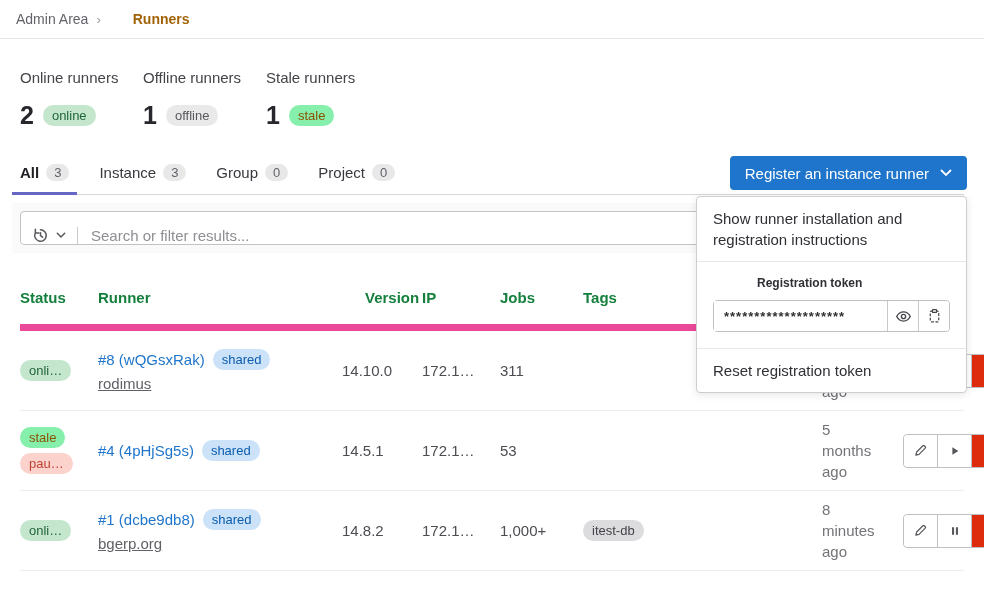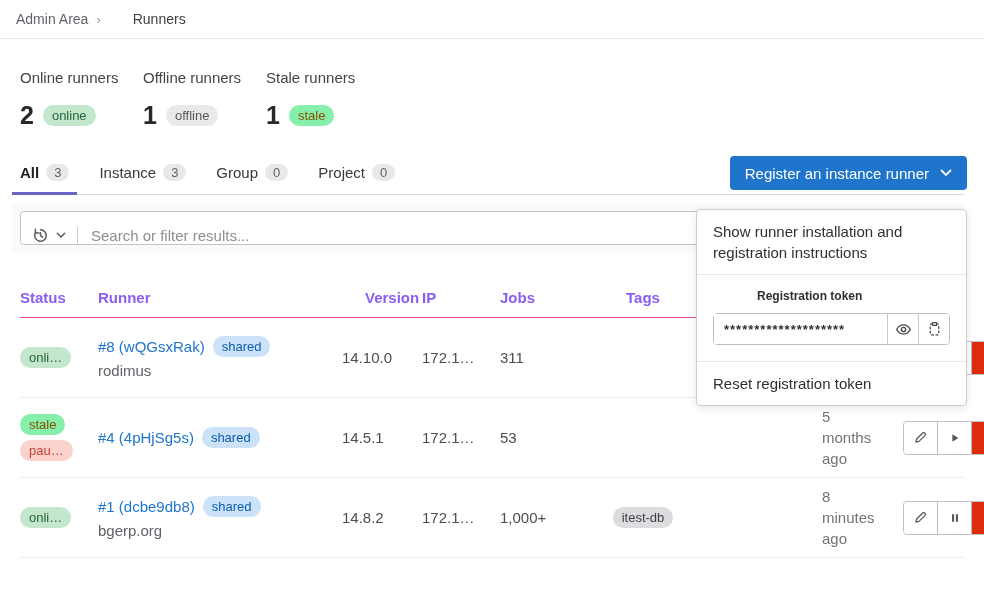--- a/index.html
+++ b/index.html
@@ -4,21 +4,21 @@
 <style>
   * { box-sizing: border-box; margin: 0; padding: 0; }
   html,body { width: 984px; height: 590px; }
   body {
     position: relative; overflow: hidden; background: #fff;
     color: #303030; font-family: "Liberation Sans", sans-serif;
   }
   
   .breadcrumb { padding: 11px 16px 11px 16px; border-bottom: 1px solid #e7e7e7; font-size: 14px; display: flex; align-items: center; gap: 8px; }
   .crumb { color: #62626a; text-decoration: none; }
-  .crumb.current { color: #404040; font-weight: 400; padding-left: 24px; }
+  .crumb.current { color: #a16207; font-weight: 700; padding-left: 24px; }
   .crumb-sep { color: #9b9b9f; font-size: 13px; }
 
   
   .stats { display: flex; margin: 30px 20px 0 20px; }
   .stat { width: 123px; }
   .stat-label { font-size: 15px; color: #434349; margin-bottom: 16px; }
   .stat-value-row { display: flex; align-items: center; gap: 9px; }
   .stat-value { font-size: 25px; font-weight: 700; color: #28272d; line-height: 26px; }
 
   
@@ -41,45 +41,45 @@
   .register-btn { position: absolute; top: 156px; right: 17px; height: 34px; display: flex; align-items: center; gap: 11px; background: #1f75cb; color: #fff; border: none; border-radius: 4px; padding: 0 15px; font-size: 15px; font-family: inherit; cursor: pointer; }
 
   
   .filter-bar { margin: 8px 20px 0 12px; background: #fafafa; padding: 8px; }
   .search-box { display: flex; align-items: flex-end; height: 34px; background: #fff; border: 1px solid #c2c2c6; border-radius: 4px; }
   .search-history { display: flex; align-items: center; gap: 7px; padding: 0 11px; border-right: 1px solid #c9c9cd; background: #fff; border-radius: 4px 0 0 4px; cursor: pointer; }
   .search-input { flex: 1; border: none; outline: none; background: transparent; font-size: 15px; color: #303030; padding: 0 13px; font-family: inherit; }
   .search-input::placeholder { color: #8e8e93; }
 
   
-  .thead { display: flex; margin: 36px 20px 0 20px; padding-bottom: 11px; border-bottom: 1px solid #ec4899; font-size: 15px; font-weight: 600; color: #8b5cf6; }
+  .thead { display: flex; margin: 36px 20px 0 20px; padding-bottom: 18px; border-bottom: 7px solid #ec4899; font-size: 15px; font-weight: 600; color: #15803d; }
   .trow { display: flex; align-items: center; height: 80px; margin: 0 20px; border-bottom: 1px solid #ededee; }
   .c-status { width: 78px; display: flex; flex-direction: column; align-items: flex-start; gap: 5px; }
   .c-runner { width: 244px; }
   .c-version { width: 80px; }
   .c-ip { width: 78px; }
   .c-jobs { width: 83px; }
-  .c-tags { width: 120px; text-align: center; }
+  .c-tags { width: 120px; }
   .c-spacer { width: 119px; }
   .c-contact { width: 81px; font-size: 15px; color: #737278; }
   .c-actions { flex: 1; min-width: 0; }
   .h-version { padding-left: 23px; }
   .cell-text { font-size: 15px; color: #4c4c52; }
   .contact-line { display: block; line-height: 21px; min-height: 21px; }
   .runner-line { display: flex; align-items: center; gap: 8px; }
   .runner-link { color: #1f75cb; font-size: 15px; text-decoration: none; cursor: pointer; }
-  .runner-desc { color: #626168; font-size: 15px; margin-top: 5px; }
+  .runner-desc { color: #626168; font-size: 15px; margin-top: 5px; text-decoration: underline; }
 
   .action-group { display: inline-flex; border: 1px solid #bfbfc3; border-radius: 4px; background: #fff; }
   .action-btn { width: 34px; height: 32px; display: flex; align-items: center; justify-content: center; background: #fff; border: none; border-right: 1px solid #bfbfc3; cursor: pointer; }
   .action-btn:first-child { border-radius: 4px 0 0 4px; }
   .action-btn.danger { background: #dd2b0e; border: none; border-radius: 0 3px 3px 0; width: 40px; }
 
   
-  .dropdown { position: absolute; top: 209px; right: 17px; width: 271px; background: #fff; border: 1px solid #cdcdd1; border-radius: 4px; box-shadow: 0 2px 8px rgba(0,0,0,.10); z-index: 30; }
+  .dropdown { position: absolute; top: 196px; right: 17px; width: 271px; background: #fff; border: 1px solid #cdcdd1; border-radius: 4px; box-shadow: 0 2px 8px rgba(0,0,0,.10); z-index: 30; }
   .dd-item { padding: 11px 16px; font-size: 15px; color: #2f2f35; line-height: 21px; cursor: pointer; }
   .dd-divider { height: 1px; background: #e7e7e9; }
   .dd-section { padding: 14px 16px 16px 16px; }
   .dd-label { font-size: 12px; font-weight: 700; color: #2f2f35; margin-bottom: 10px; margin-left: 44px; }
   .token-group { display: flex; height: 32px; border: 1px solid #bfbfc3; border-radius: 4px; background: #fff; }
   .token-input { flex: 1; min-width: 0; border: none; outline: none; padding: 0 10px; font-size: 13px; font-weight: 700; letter-spacing: 1px; color: #303030; font-family: inherit; }
   .token-btn { width: 31px; display: flex; align-items: center; justify-content: center; background: #fff; border: none; border-left: 1px solid #c9c9cd; cursor: pointer; }
   .token-btn:last-child { border-radius: 0 3px 3px 0; }
 
   svg { display: block; }

